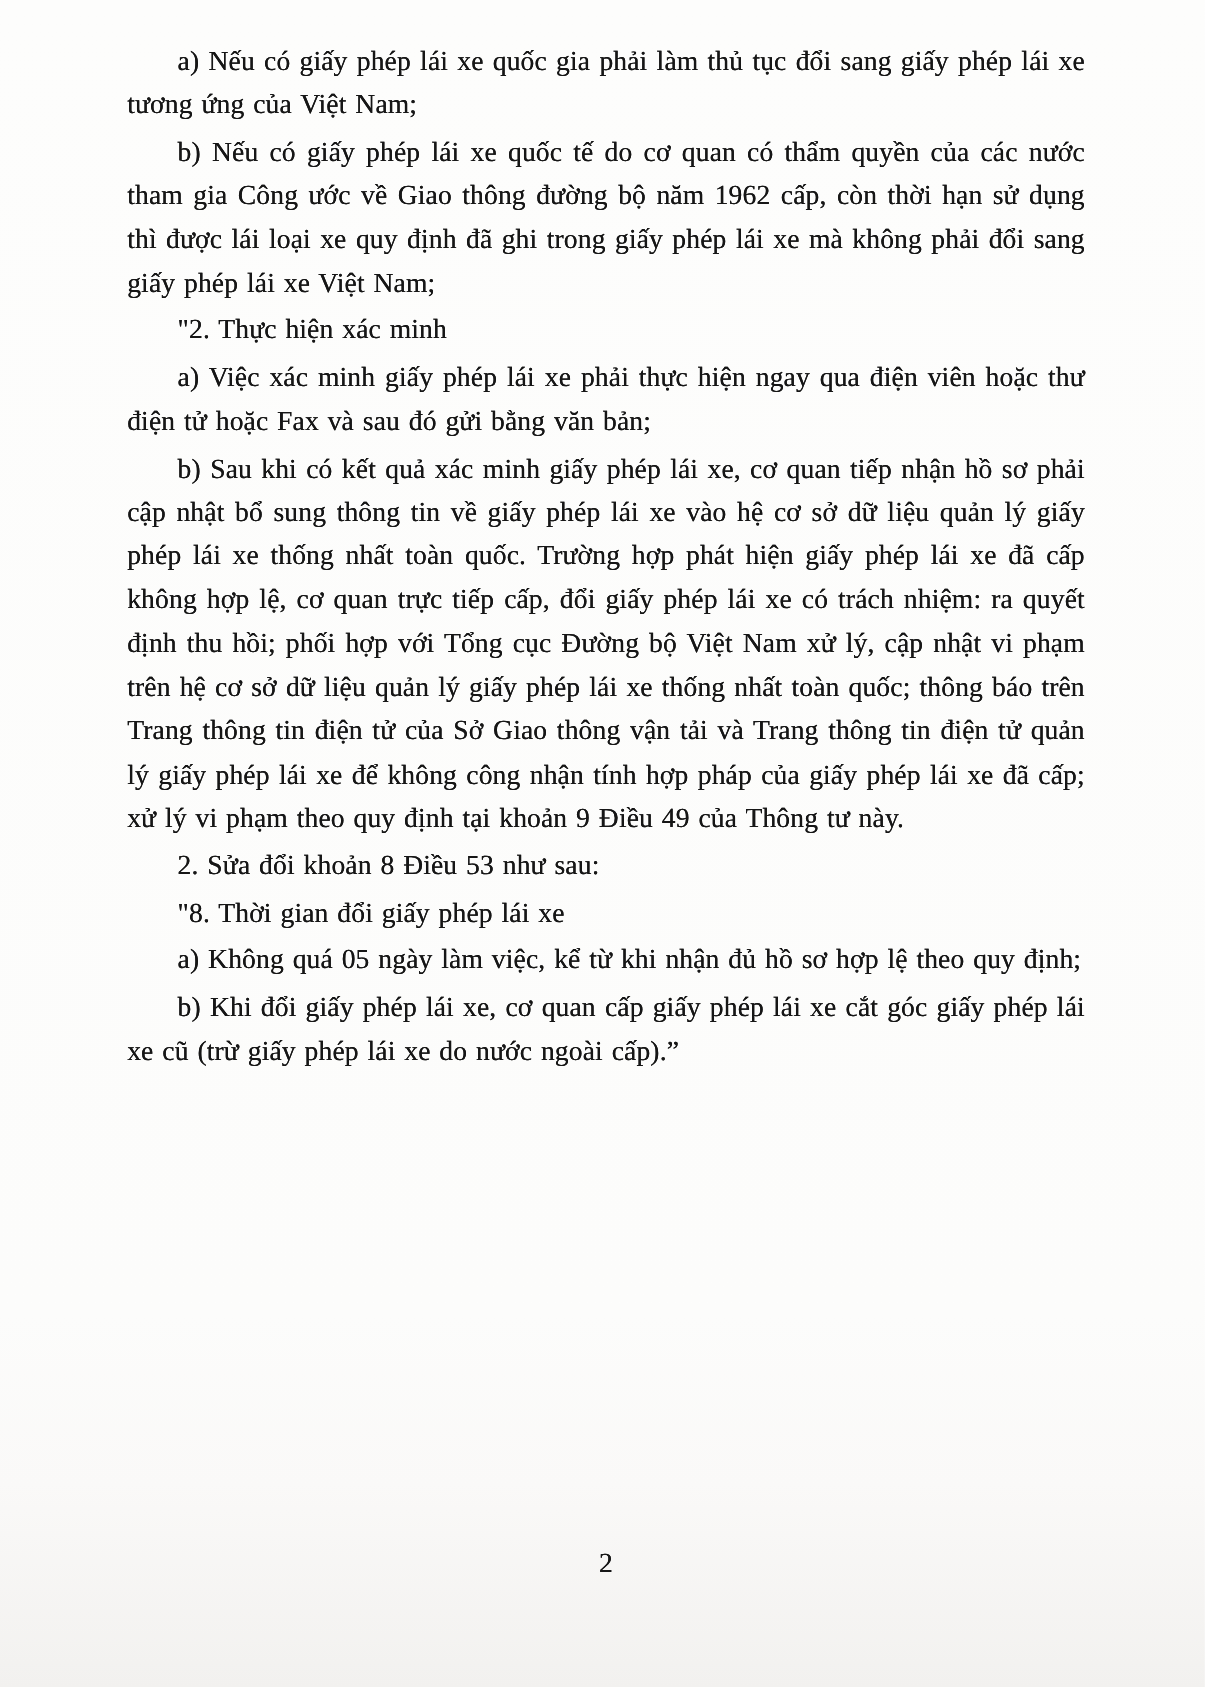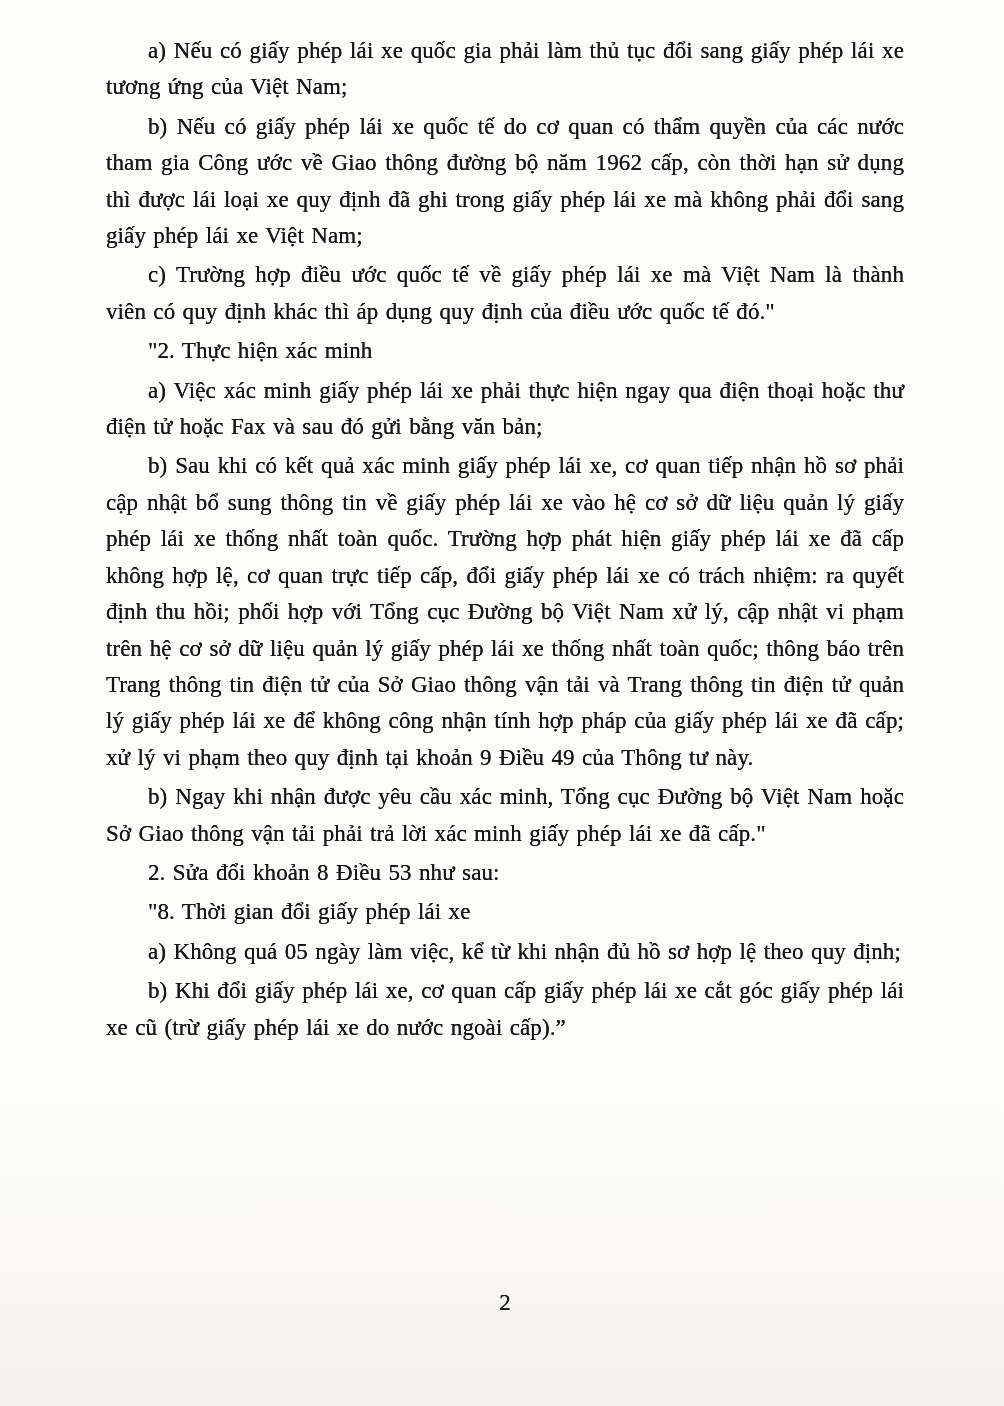--- a/index.html
+++ b/index.html
@@ -55,24 +55,22 @@
     text-shadow: 0 0 0.45px currentColor;
   }
 </style>
 </head>
 <body>
 
 <div class="page">
   <div class="text-block">
       <p class="para">a) Nếu có giấy phép lái xe quốc gia phải làm thủ tục đổi sang giấy phép lái xe tương ứng của Việt Nam;</p>
       <p class="para">b) Nếu có giấy phép lái xe quốc tế do cơ quan có thẩm quyền của các nước tham gia Công ước về Giao thông đường bộ năm 1962 cấp, còn thời hạn sử dụng thì được lái loại xe quy định đã ghi trong giấy phép lái xe mà không phải đổi sang giấy phép lái xe Việt Nam;</p>
-      <p class="para">c) Trường hợp điều ước quốc tế về giấy phép lái xe mà Việt Nam là thành viên có quy định khác thì áp dụng quy định của điều ước quốc tế đó."</p>
       <p class="para">"2. Thực hiện xác minh</p>
-      <p class="para">a) Việc xác minh giấy phép lái xe phải thực hiện ngay qua điện thoại hoặc thư điện tử hoặc Fax và sau đó gửi bằng văn bản;</p>
+      <p class="para">a) Việc xác minh giấy phép lái xe phải thực hiện ngay qua điện viên hoặc thư điện tử hoặc Fax và sau đó gửi bằng văn bản;</p>
       <p class="para">b) Sau khi có kết quả xác minh giấy phép lái xe, cơ quan tiếp nhận hồ sơ phải cập nhật bổ sung thông tin về giấy phép lái xe vào hệ cơ sở dữ liệu quản lý giấy phép lái xe thống nhất toàn quốc. Trường hợp phát hiện giấy phép lái xe đã cấp không hợp lệ, cơ quan trực tiếp cấp, đổi giấy phép lái xe có trách nhiệm: ra quyết định thu hồi; phối hợp với Tổng cục Đường bộ Việt Nam xử lý, cập nhật vi phạm trên hệ cơ sở dữ liệu quản lý giấy phép lái xe thống nhất toàn quốc; thông báo trên Trang thông tin điện tử của Sở Giao thông vận tải và Trang thông tin điện tử quản lý giấy phép lái xe để không công nhận tính hợp pháp của giấy phép lái xe đã cấp; xử lý vi phạm theo quy định tại khoản 9 Điều 49 của Thông tư này.</p>
-      <p class="para">b) Ngay khi nhận được yêu cầu xác minh, Tổng cục Đường bộ Việt Nam hoặc Sở Giao thông vận tải phải trả lời xác minh giấy phép lái xe đã cấp."</p>
       <p class="para">2. Sửa đổi khoản 8 Điều 53 như sau:</p>
       <p class="para">"8. Thời gian đổi giấy phép lái xe</p>
       <p class="para">a) Không quá 05 ngày làm việc, kể từ khi nhận đủ hồ sơ hợp lệ theo quy định;</p>
       <p class="para">b) Khi đổi giấy phép lái xe, cơ quan cấp giấy phép lái xe cắt góc giấy phép lái xe cũ (trừ giấy phép lái xe do nước ngoài cấp).”</p>
     </div>
   <div class="page-number">2</div>
 </div>
 
 </body></html>

